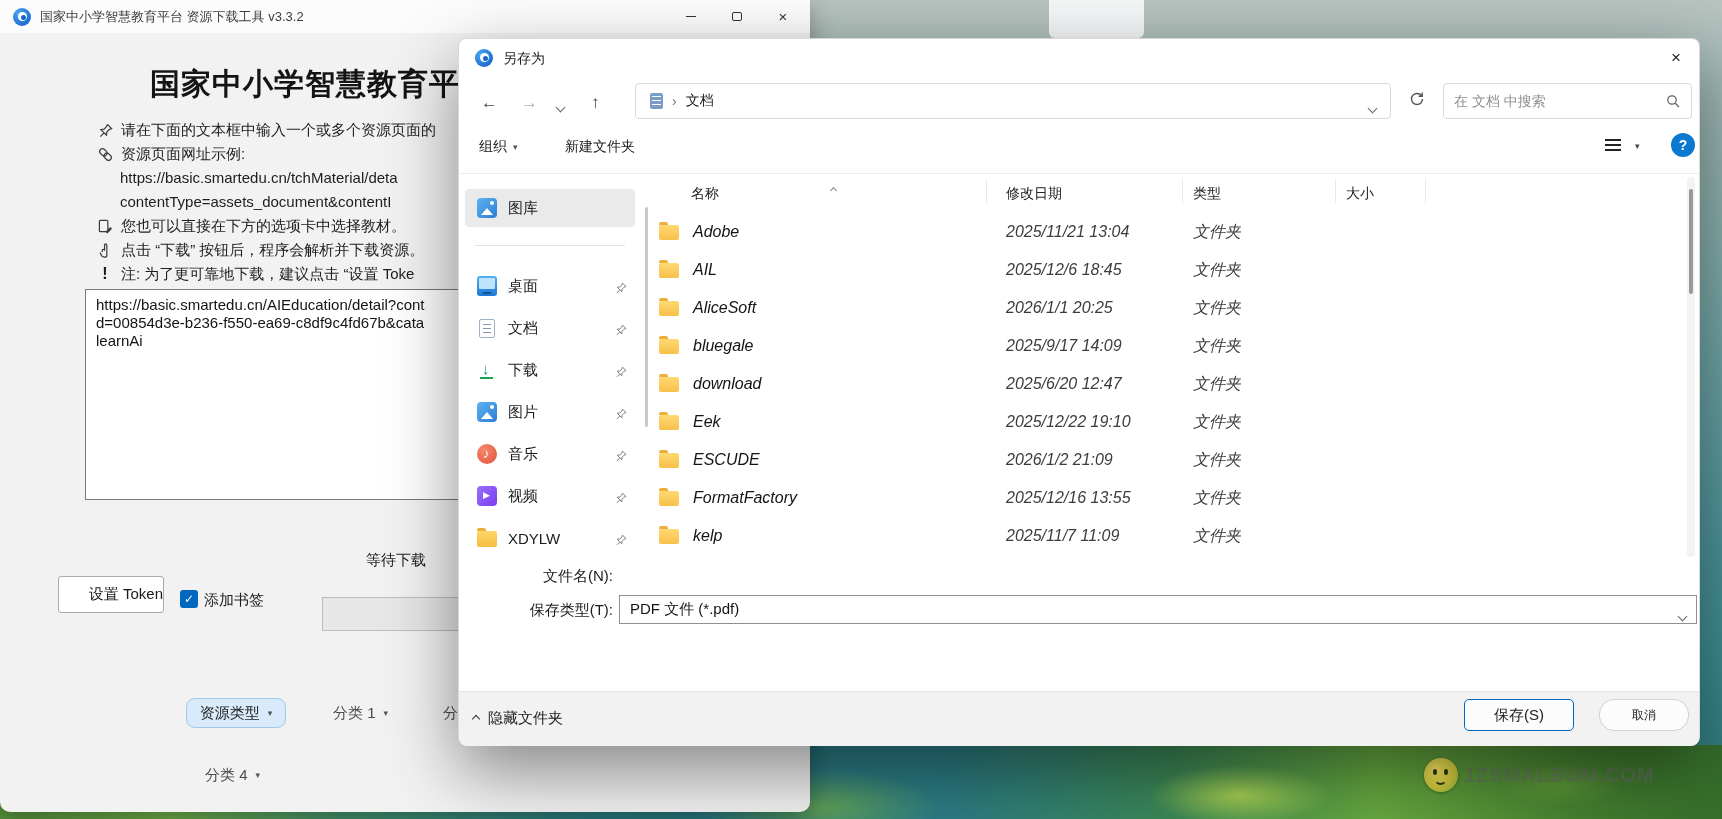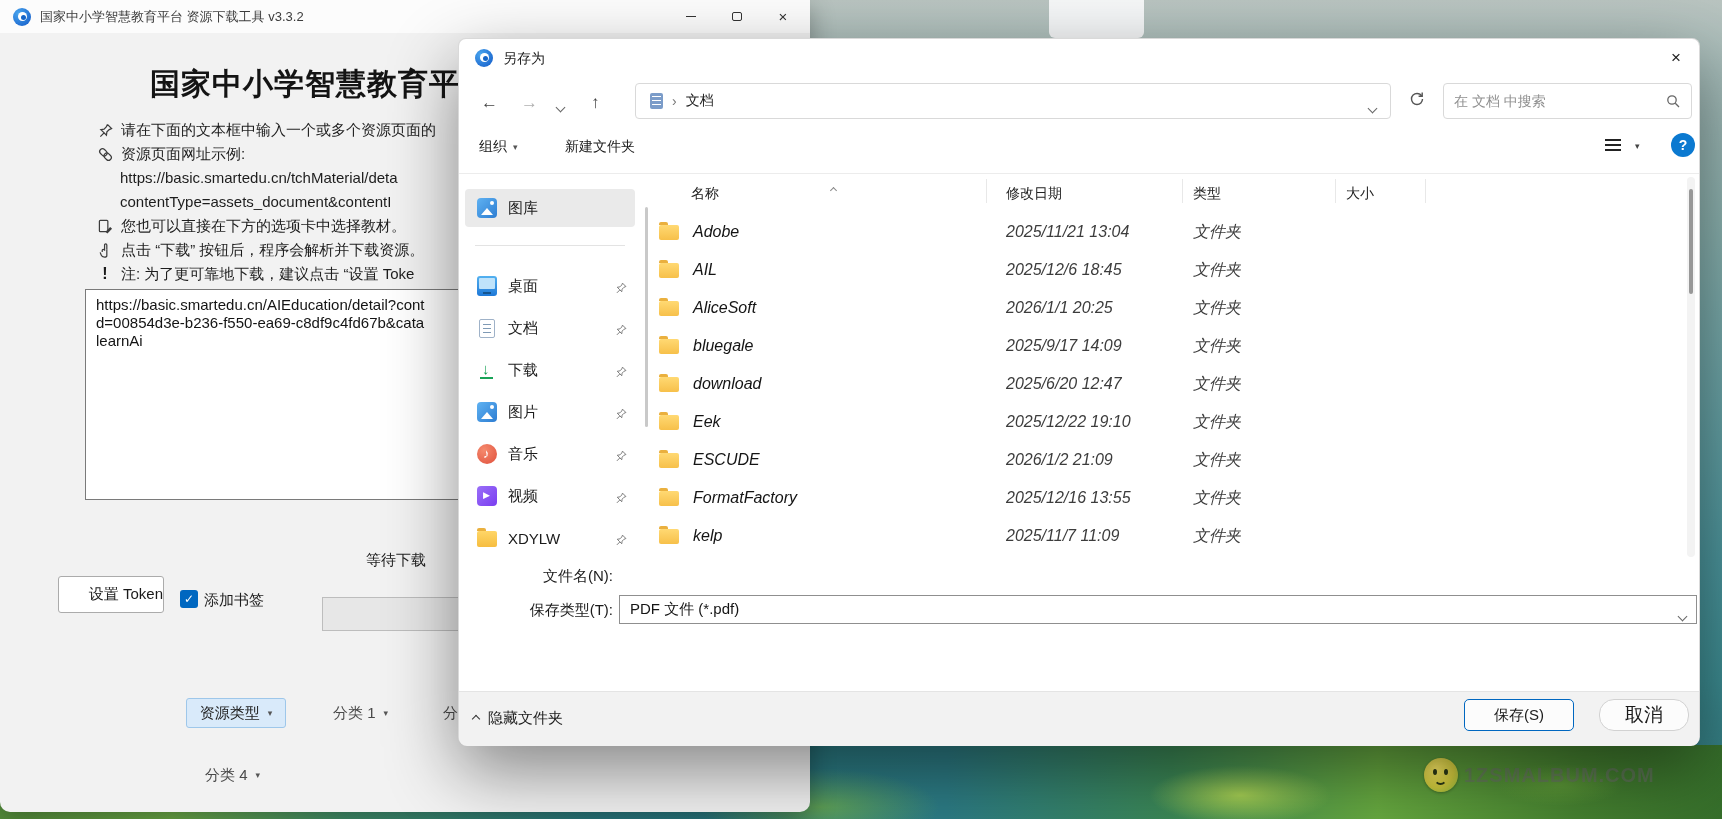--- a/index.html
+++ b/index.html
@@ -60,21 +60,21 @@
   .cb { position:absolute; left:180px; top:590px; width:18px; height:18px; background:#0067c0; border-radius:3px; color:#fff; font-size:12px; display:flex; align-items:center; justify-content:center; }
   .cb-label { position:absolute; left:204px; top:591px; font-size:15px; color:#1d1d1d; }
   .progress { position:absolute; left:322px; top:597px; width:260px; height:34px; background:#e7e7e7; border:1px solid #bdbdbd; }
 
   .filters { position:absolute; display:flex; }
   .filters.r1 { left:186px; top:698px; gap:39px; }
   .filters.r2 { left:197px; top:760px; gap:47px;flex-direction:column; }
   .filter { display:flex; align-items:center; justify-content:center; gap:8px; height:30px; min-width:70px; padding:0 8px;
     background:transparent; border:none; font-size:15px; color:#4a4a4a; font-family:inherit; white-space:nowrap; }
   .filter .caret { font-size:9px; color:#555; }
-  .filter.accent { background:#d9eafa; border:1px solid #9ec7ea; border-radius:3px; color:#222; min-width:100px; }
+  .filter.accent { background:#d9eafa; border:1px solid #9ec7ea; border-radius:9px; color:#222; min-width:100px; }
 
   
   .dlg { position:absolute; left:458px; top:38px; width:1242px; height:707px; background:#fff;
     border:1px solid rgba(0,0,0,.15); border-radius:8px; box-shadow:0 26px 70px rgba(0,0,0,.45); z-index:5; }
   .dlg-title-text { position:absolute; left:44px; top:11px; font-size:14px; color:#1b1b1b; }
   .dlg .applogo { position:absolute; left:16px; top:10px; }
   .dlg-close { position:absolute; right:0; top:0; width:46px; height:38px; display:flex; align-items:center; justify-content:center; border-radius:0 8px 0 0; font-size:17px; color:#222; }
 
   .nav-btn { position:absolute; font-size:17px; color:#444; }
   .nav-back { left:22px; top:54px; }
@@ -158,21 +158,21 @@
   .fn-selection { background:#0078d7; color:#fff; font-size:15px; padding:2px 3px; }
   .fn-caret { position:absolute; right:10px; top:11px; }
   .st-combo { position:absolute; left:160px; top:556px; width:1078px; height:29px; background:#fff; border:1px solid #8f8f8f; display:flex; align-items:center; padding-left:10px; font-size:15px; color:#141414; }
   .st-caret { position:absolute; right:10px; top:10px; }
 
   
   .dlg-footer { position:absolute; left:0; right:0; top:652px; height:55px; background:#f2f2f2; border-top:1px solid #e4e4e4; border-radius:0 0 8px 8px; }
   .hide-toggle { position:absolute; left:14px; top:17px; display:flex; align-items:center; gap:9px; font-size:15px; color:#1b1b1b; }
   .hide-toggle .chev { width:6px; height:6px; border-color:#333; }
   .save-btn { position:absolute; left:1005px; top:7px; width:110px; height:32px; background:#fcfcfc; border:1px solid #0067c0; border-radius:5px; font-size:15px; color:#1b1b1b; font-family:inherit; }
-  .cancel-btn { position:absolute; left:1140px; top:7px; width:90px; height:32px; background:#fcfcfc; border:1px solid #d2d2d2; border-radius:15px; font-size:19px; color:#1b1b1b; font-family:inherit; }
+  .cancel-btn { position:absolute; left:1140px; top:7px; width:90px; height:32px; background:#fcfcfc; border:1px solid #d2d2d2; border-radius:15px; font-size:12px; color:#1b1b1b; font-family:inherit; }
 
   svg.lineicon { stroke:#3c3c3c; stroke-width:1.3; fill:none; }
 </style>
 </head>
 <body>
 
 <div class="screen">
   <div class="wp-bottom"></div>
   <div class="bg-tab"></div>
 

